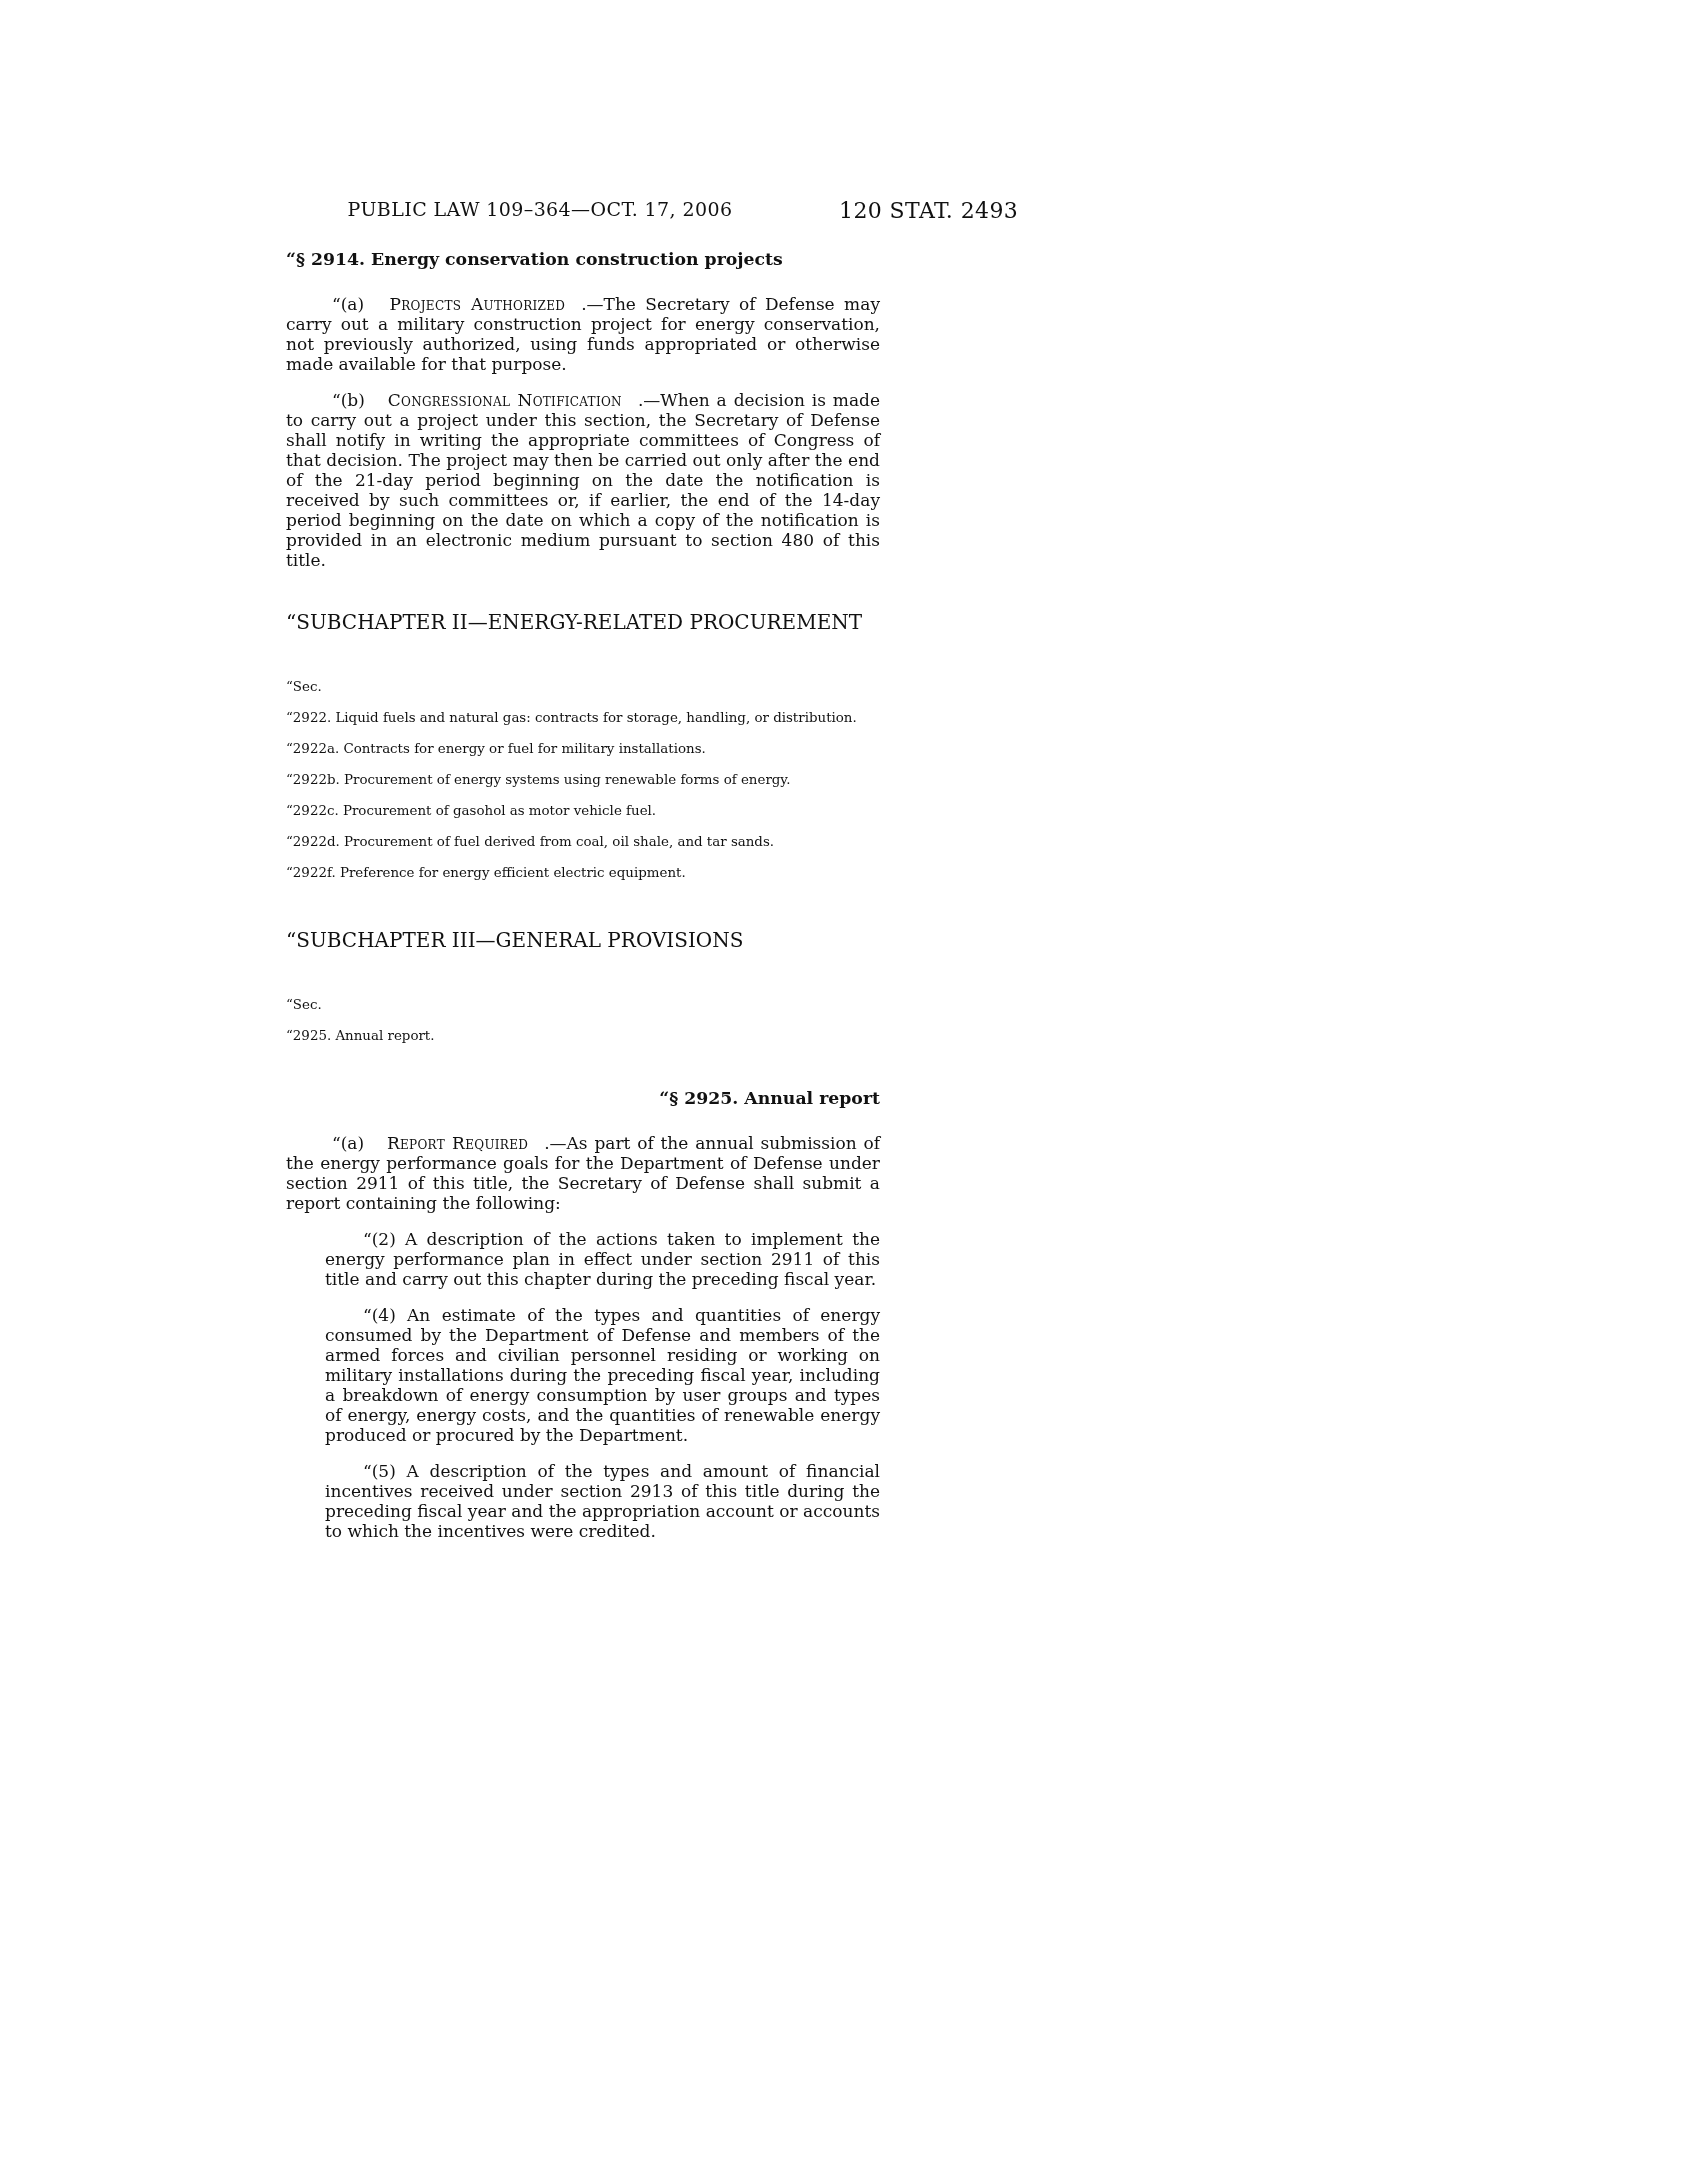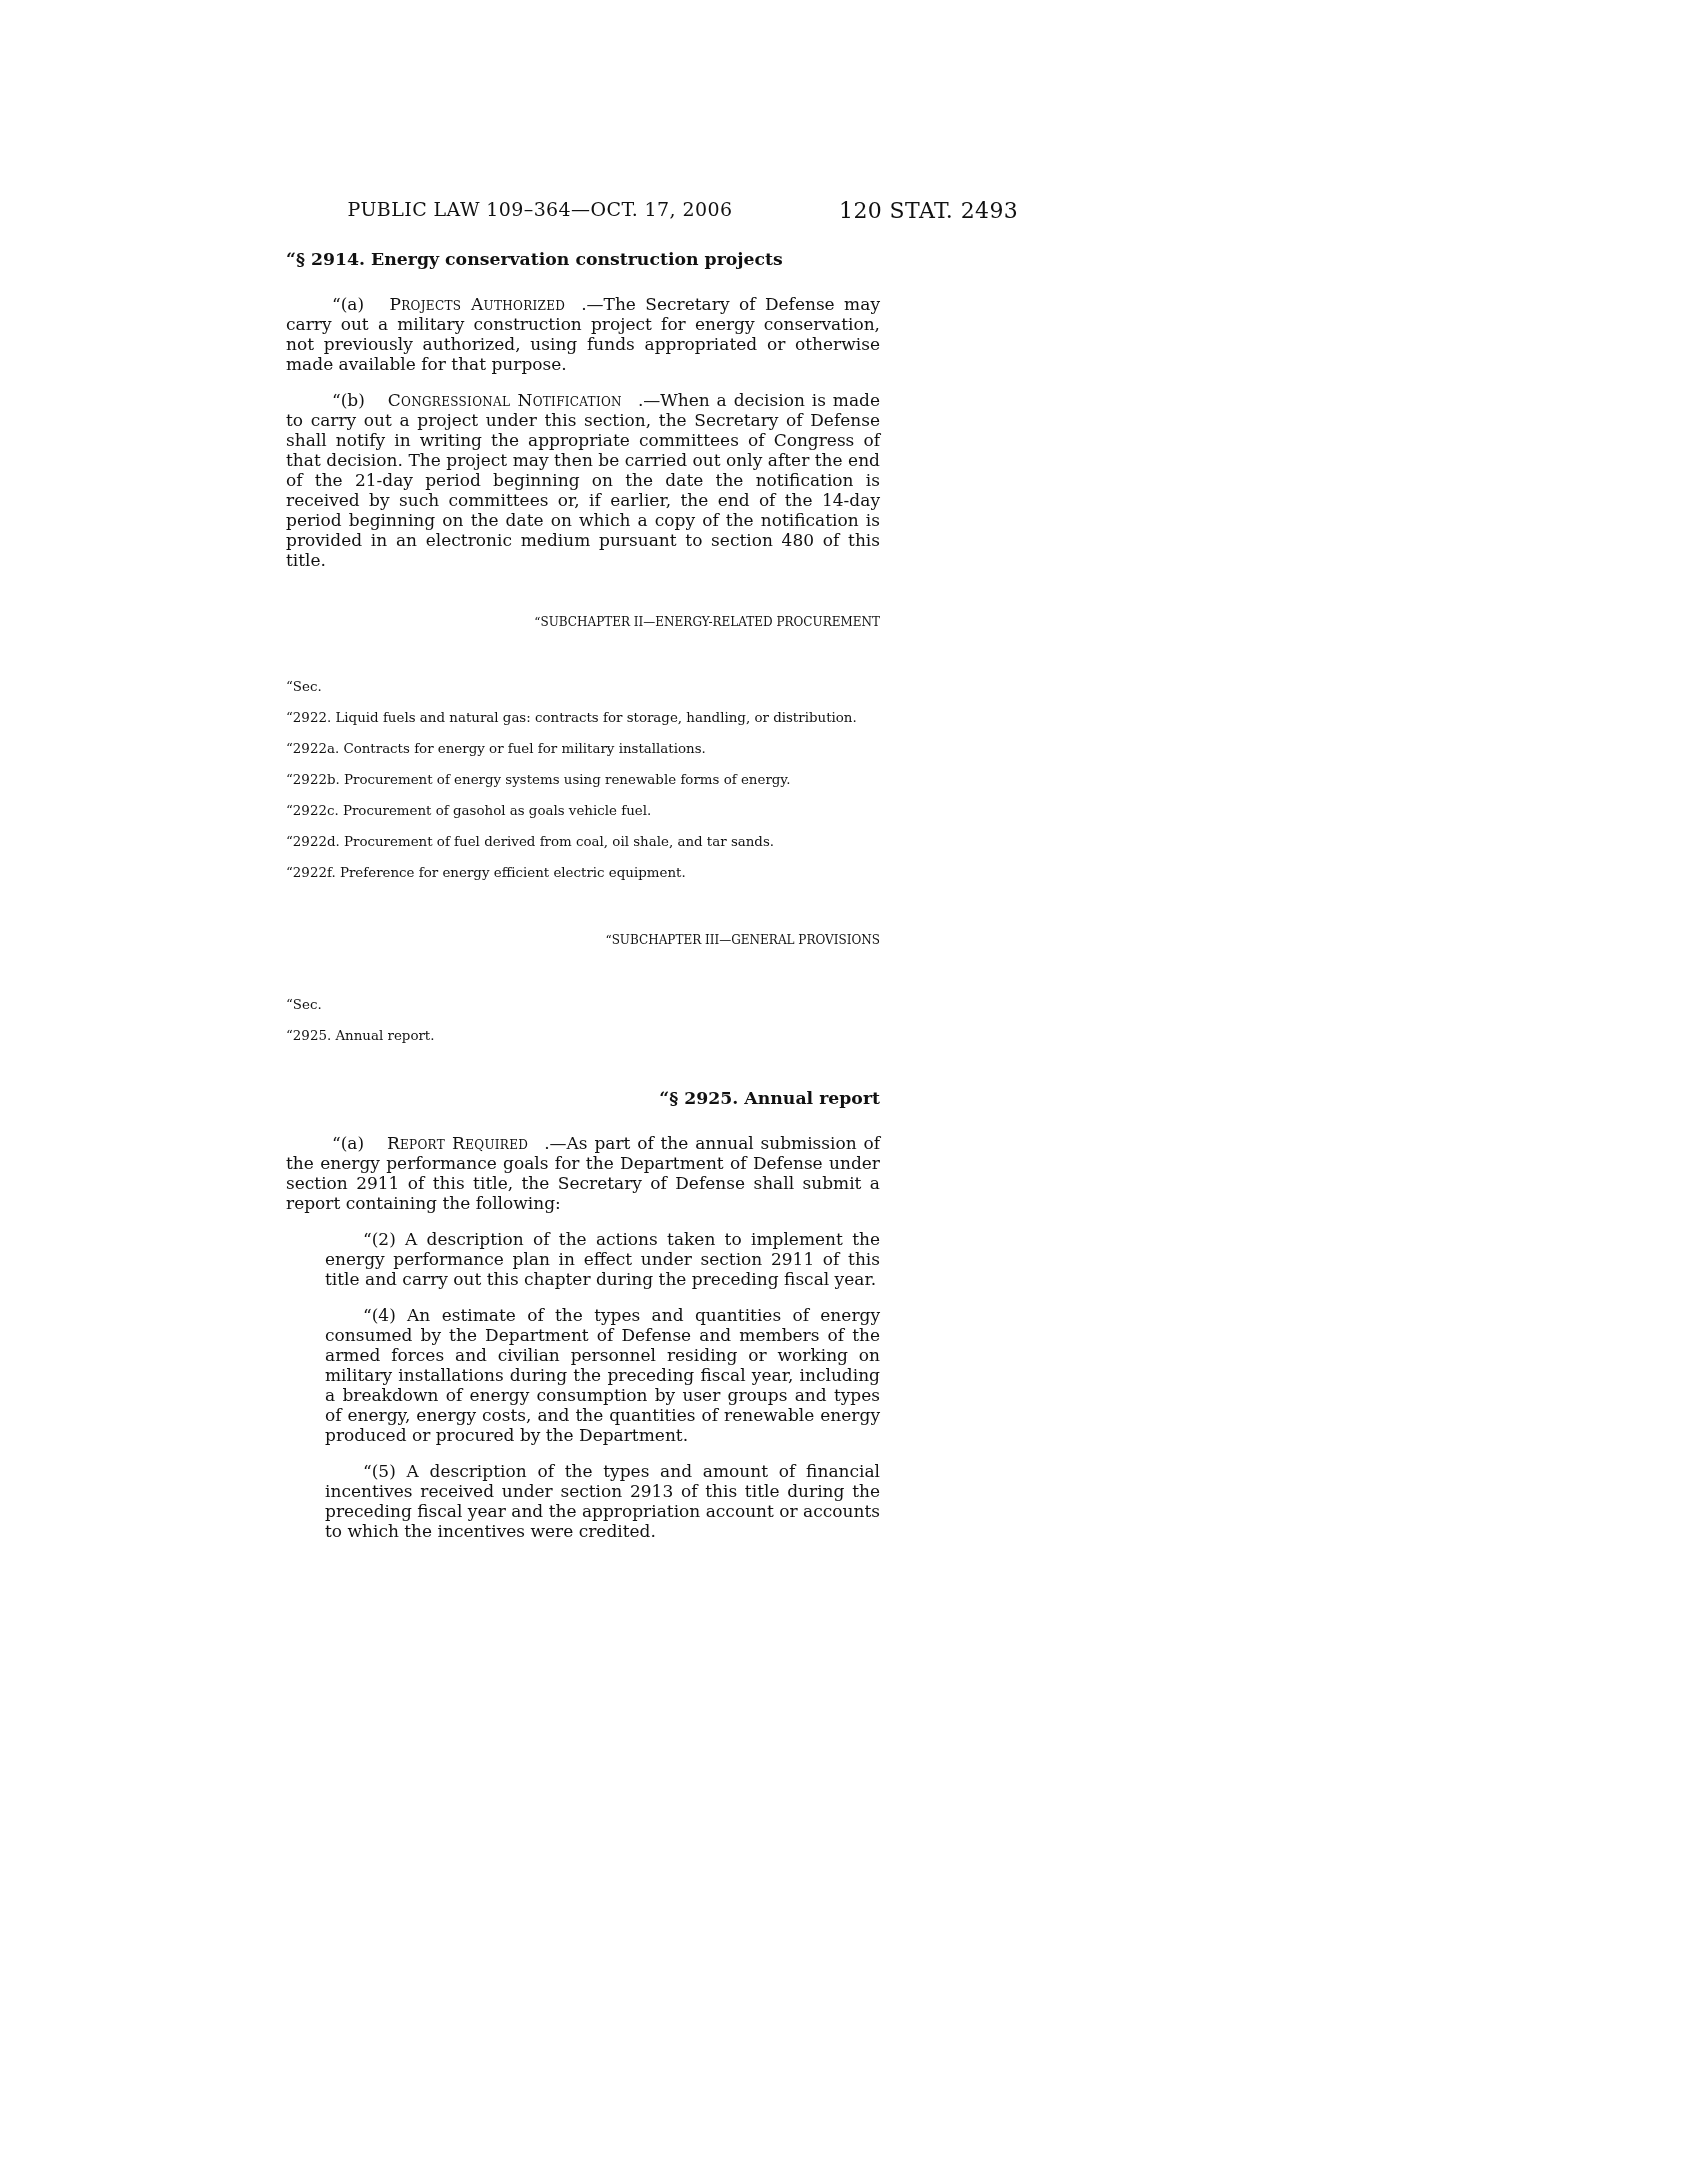--- a/index.html
+++ b/index.html
@@ -59,23 +59,23 @@
   }
   .para {
     text-indent: 38px;
     margin: 0;
   }
   .sc {
     font-variant: small-caps;
     letter-spacing: 0.3px;
   }
   .subchapter-heading {
-    text-align: right;
+    text-align: left;
     font-weight: normal;
-    font-size: 12px;
+    font-size: 20px;
     line-height: 22px;
     margin: 25px 0 22px 0;
     text-indent: 0;
   }
   .sec-list {
     font-size: 13.4px;
     line-height: 15px;
     text-align: justify;
     margin: 0 0 4px 0;
   }
@@ -108,21 +108,21 @@
 
     <p class="para"><span>“(b) </span><span class="sc">Congressional Notification</span><span>.—When a decision is made to carry out a project under this section, the Secretary of Defense shall notify in writing the appropriate committees of Congress of that decision. The project may then be carried out only after the end of the 21-day period beginning on the date the notification is received by such committees or, if earlier, the end of the 14-day period beginning on the date on which a copy of the notification is provided in an electronic medium pursuant to section 480 of this title.</span></p>
 
     <div class="subchapter-heading">“SUBCHAPTER II—ENERGY-RELATED PROCUREMENT</div>
 
     <div class="sec-list">
       <div class="sec-label">“Sec.</div>
       <div class="sec-entry">“2922. Liquid fuels and natural gas: contracts for storage, handling, or distribution.</div>
       <div class="sec-entry">“2922a. Contracts for energy or fuel for military installations.</div>
       <div class="sec-entry">“2922b. Procurement of energy systems using renewable forms of energy.</div>
-      <div class="sec-entry">“2922c. Procurement of gasohol as goals vehicle fuel.</div>
+      <div class="sec-entry">“2922c. Procurement of gasohol as motor vehicle fuel.</div>
       <div class="sec-entry">“2922d. Procurement of fuel derived from coal, oil shale, and tar sands.</div>
       <div class="sec-entry">“2922f. Preference for energy efficient electric equipment.</div>
     </div>
 
     <div class="subchapter-heading">“SUBCHAPTER III—GENERAL PROVISIONS</div>
 
     <div class="sec-list">
       <div class="sec-label">“Sec.</div>
       <div class="sec-entry">“2925. Annual report.</div>
     </div>

